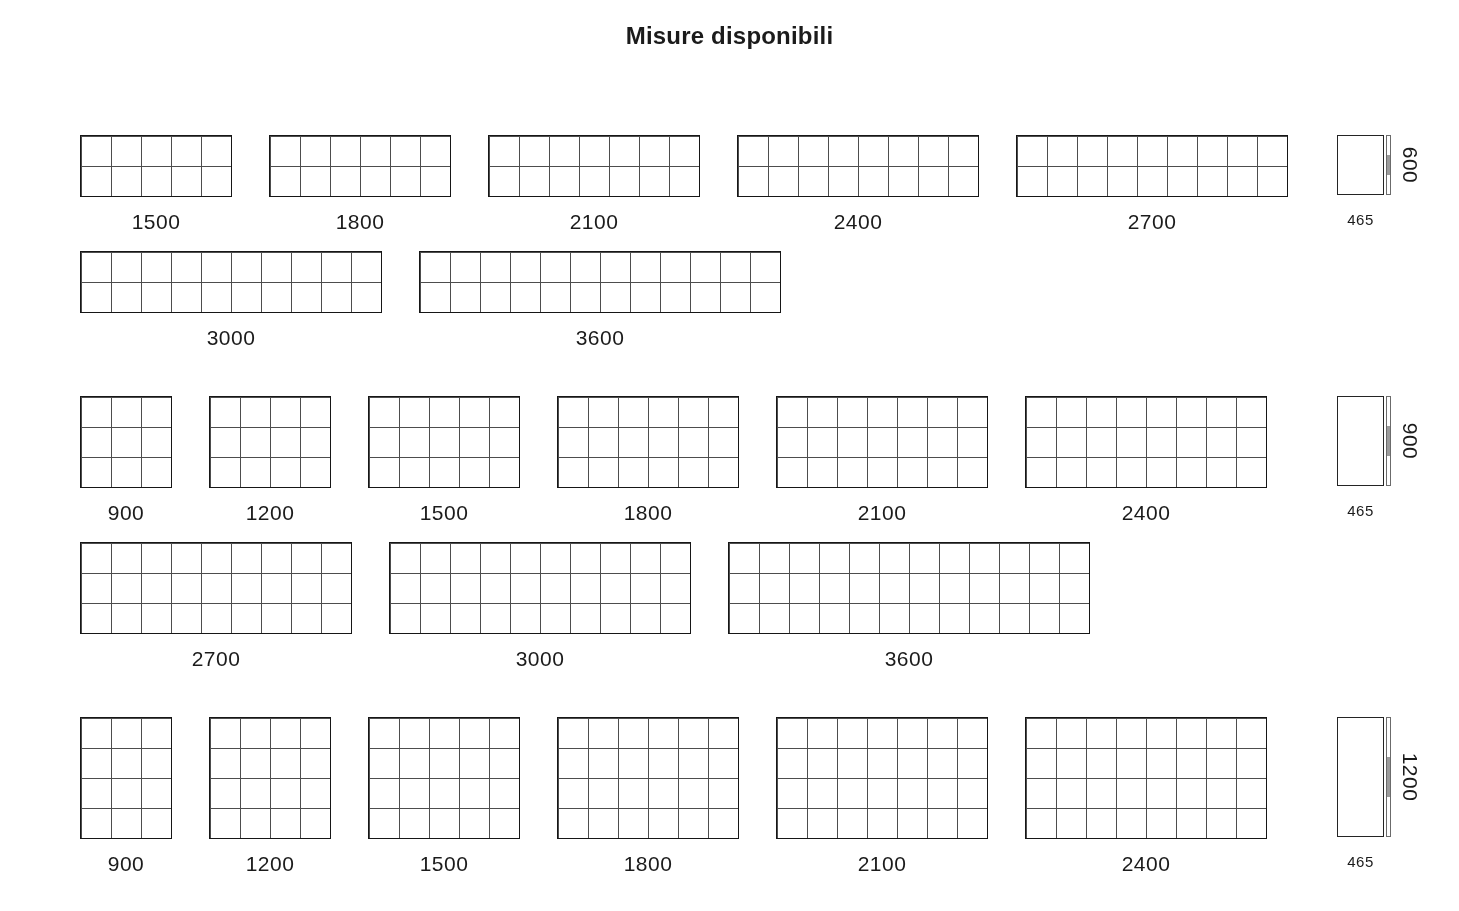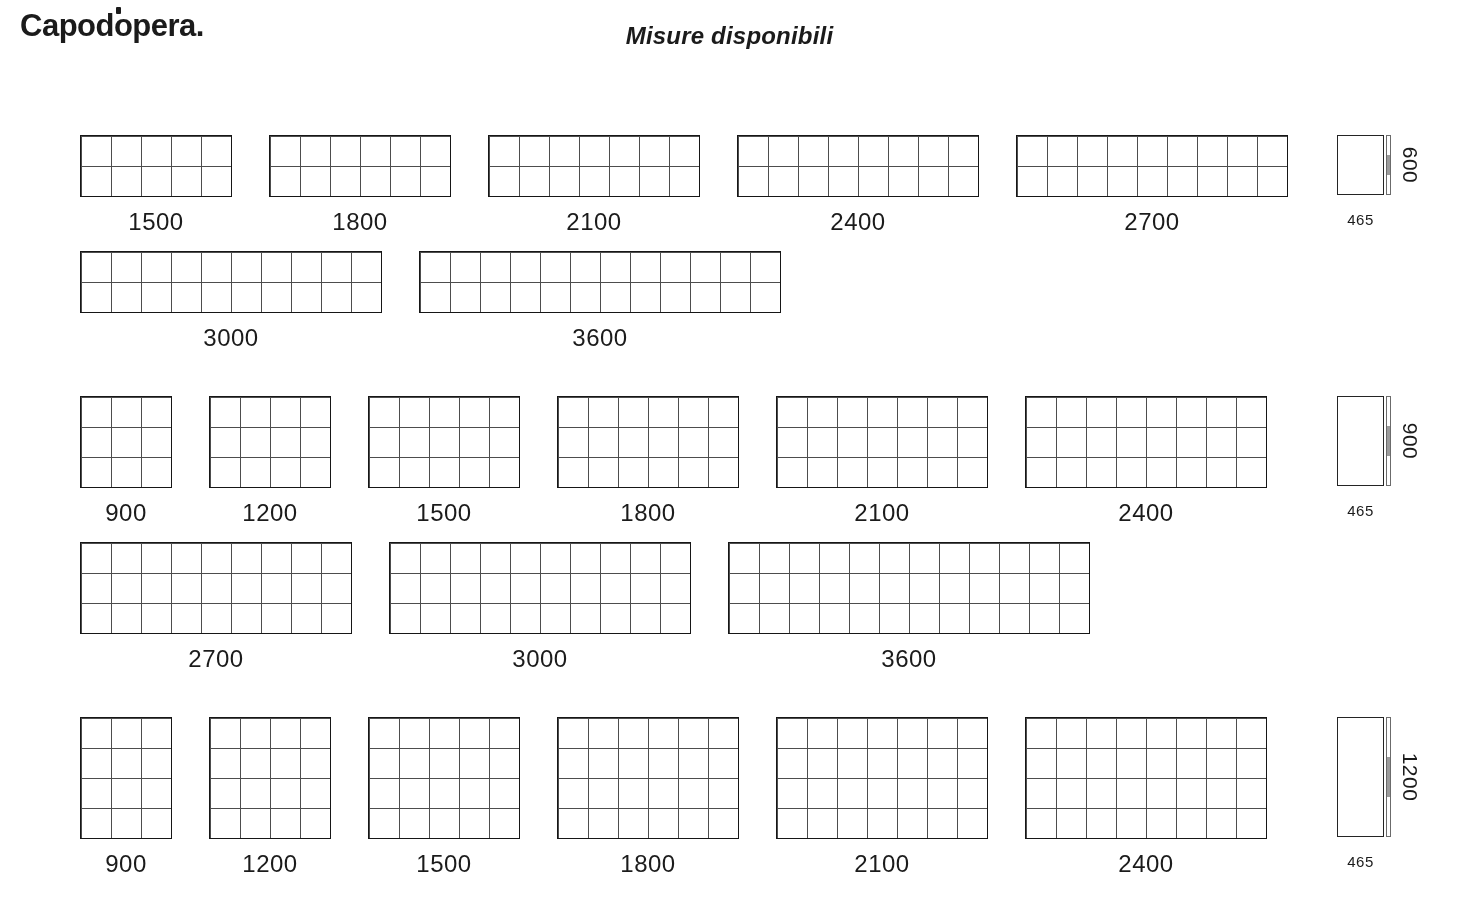--- a/index.html
+++ b/index.html
@@ -40,21 +40,20 @@
   }
   .title {
     position: absolute;
     left: 0;
     right: 0;
     top: 22px;
     text-align: center;
     font-size: 24px;
     font-weight: 600;
     letter-spacing: 0.2px;
-    font-style: italic;
   }
   
   .main {
     padding: 57px 30px 0 80px;
   }
   .section { margin-bottom: 46px; }
   .section:last-child { margin-bottom: 0; }
   .line {
     display: flex;
     align-items: flex-start;
@@ -70,21 +69,21 @@
   .grid {
     box-sizing: content-box;
     border: 1.5px solid #161616;
     background-image:
       linear-gradient(to right, #4d4d4d 1px, transparent 1px),
       linear-gradient(to bottom, #4d4d4d 1px, transparent 1px);
     background-size: 30px 30px;
   }
   .size-label {
     margin-top: 13px;
-    font-size: 24px;
+    font-size: 21px;
     line-height: 24px;
     letter-spacing: 0.5px;
     color: #1b1b1b;
   }
   
   .side-wrap {
     margin-left: auto;
     display: flex;
     flex-direction: column;
   }
@@ -129,21 +128,20 @@
     margin-top: 13px;
     font-size: 15px;
     line-height: 24px;
     letter-spacing: 0.5px;
   }
 </style>
 </head>
 <body>
 
 <div class="header">
-  <div class="logo"><span>Capod</span><span class="apos-dot"></span><span>opera.</span></div>
   <div class="title">Misure disponibili</div>
 </div>
 
 <div class="main">
     <div class="section">
       <div class="line">
         <div class="panel">
           <div class="grid" style="width: 150px; height: 60px;"></div>
           <div class="size-label">1500</div>
         </div>

